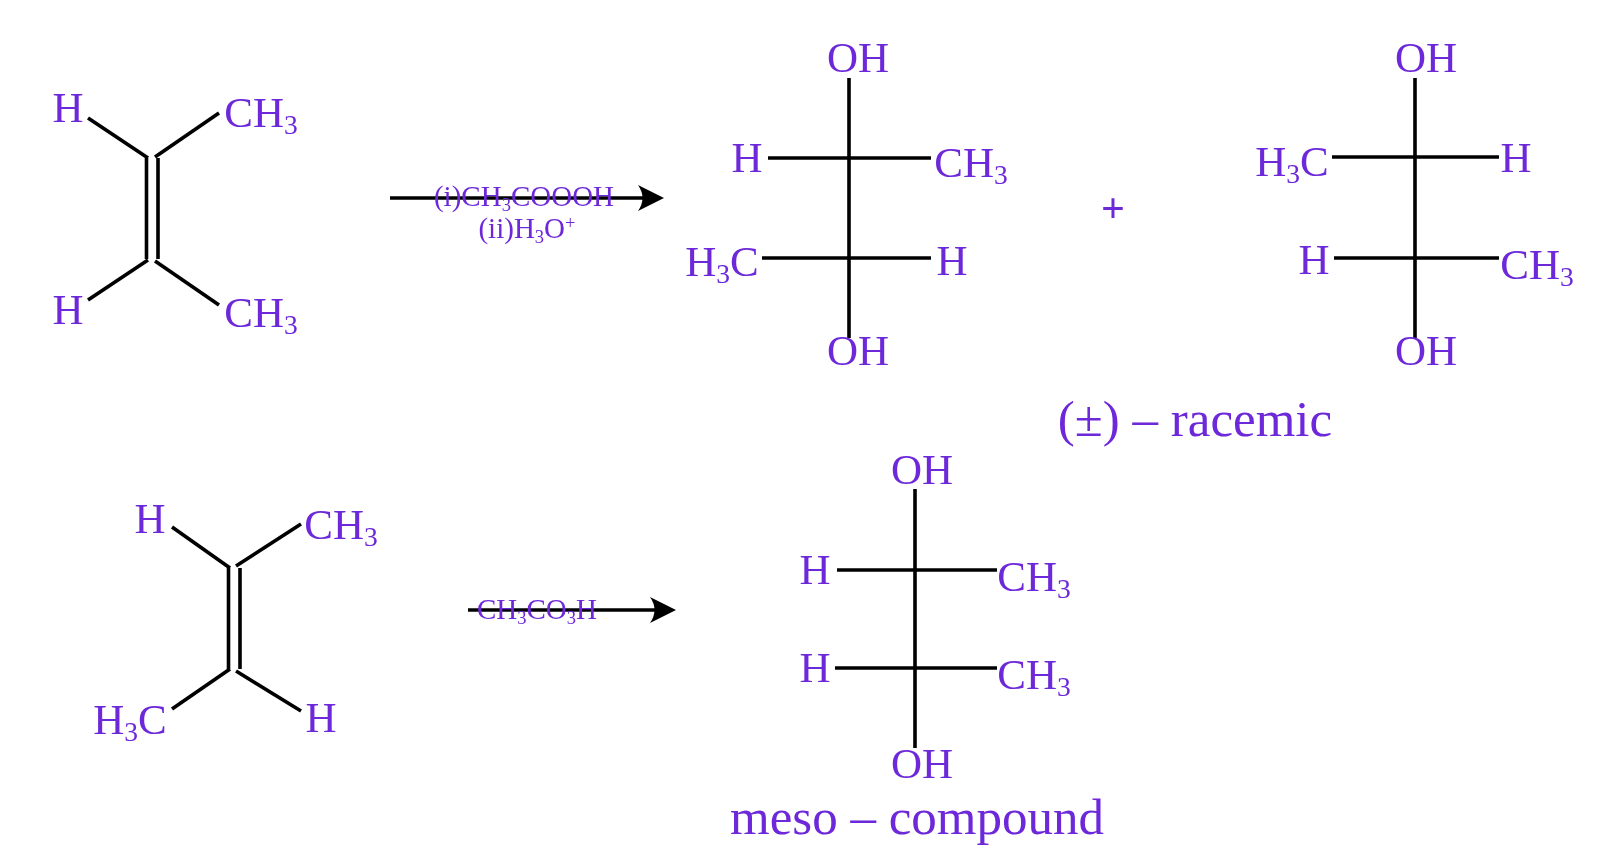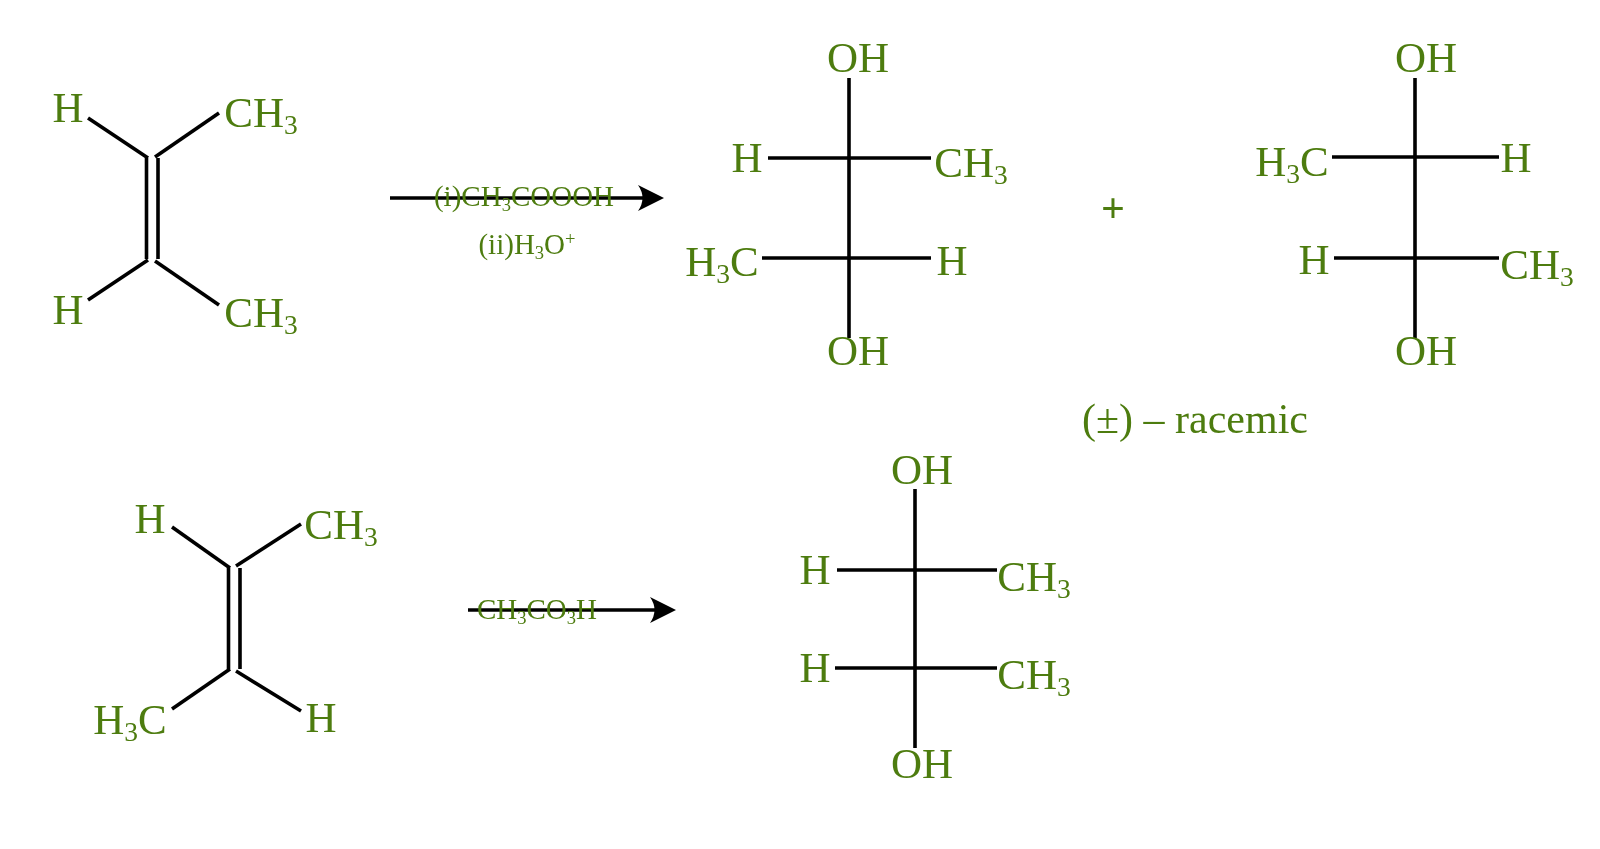--- a/index.html
+++ b/index.html
@@ -5,25 +5,25 @@
   html,body{margin:0;padding:0;background:#ffffff;}
   .canvas{
     position:relative;width:1600px;height:849px;background:#ffffff;
     font-family:"Liberation Serif","DejaVu Serif",serif;color:#000;overflow:hidden;
   }
   svg.bonds{position:absolute;left:0;top:0;width:1600px;height:849px;}
   svg.bonds line{stroke:#000;stroke-width:3.6;}
   svg.bonds path{fill:#000;stroke:none;}
   .lbl{
     position:absolute;transform:translate(-50%,-50%);
-    white-space:nowrap;line-height:1;color:#4d7c0f;
+    white-space:nowrap;line-height:1;color:#6d28d9;
   }
   .atom{font-size:43px;}
   .cond{font-size:29px;margin-top:20px;}
-  .caption{font-size:42px;}
+  .caption{font-size:51px;}
   .plus{font-size:42px;font-weight:bold;}
   .lbl sub{font-size:64%;line-height:0;vertical-align:-0.28em;}
   .lbl sup{font-size:64%;line-height:0;vertical-align:0.45em;}
 </style>
 </head>
 <body>
 
 <div class="canvas">
 
   <svg class="bonds" viewBox="0 0 1600 849">
@@ -74,21 +74,21 @@
       <line x1="835" y1="668" x2="997" y2="668"></line>
     </g>
   </svg>
 
   <div class="lbl atom" style="left:68px;top:107px">H</div>
   <div class="lbl atom" style="left:261px;top:112px">CH<sub>3</sub></div>
   <div class="lbl atom" style="left:68px;top:309px">H</div>
   <div class="lbl atom" style="left:261px;top:312px">CH<sub>3</sub></div>
 
   <div class="lbl cond" style="left:524px;top:176px">(i)CH<sub>3</sub>COOOH</div>
-  <div class="lbl cond" style="left:527px;top:224px">(ii)H<sub>3</sub>O<sup>+</sup></div>
+  <div class="lbl cond" style="left:527px;top:208px">(ii)H<sub>3</sub>O<sup>+</sup></div>
 
   <div class="lbl atom" style="left:858px;top:57px">OH</div>
   <div class="lbl atom" style="left:747px;top:157px">H</div>
   <div class="lbl atom" style="left:971px;top:162px">CH<sub>3</sub></div>
   <div class="lbl atom" style="left:722px;top:261px">H<sub>3</sub>C</div>
   <div class="lbl atom" style="left:952px;top:260px">H</div>
   <div class="lbl atom" style="left:858px;top:350px">OH</div>
 
   <div class="lbl plus" style="left:1113px;top:208px">+</div>
 
@@ -108,14 +108,15 @@
 
   <div class="lbl cond" style="left:537px;top:589px">CH<sub>3</sub>CO<sub>3</sub>H</div>
 
   <div class="lbl atom" style="left:922px;top:469px">OH</div>
   <div class="lbl atom" style="left:815px;top:569px">H</div>
   <div class="lbl atom" style="left:1034px;top:576px">CH<sub>3</sub></div>
   <div class="lbl atom" style="left:815px;top:667px">H</div>
   <div class="lbl atom" style="left:1034px;top:674px">CH<sub>3</sub></div>
   <div class="lbl atom" style="left:922px;top:763px">OH</div>
 
+  <div class="lbl caption" style="left:917px;top:817px">meso – compound</div>
 
 </div>
 
 </body></html>

